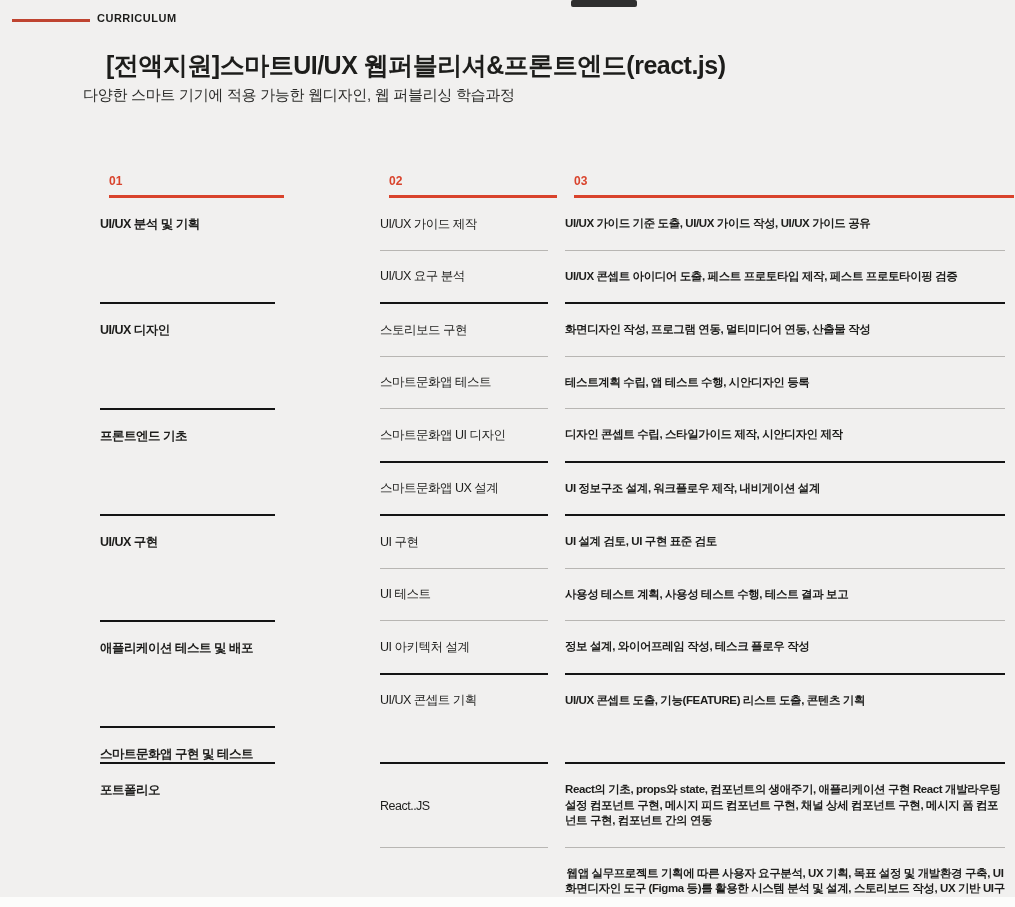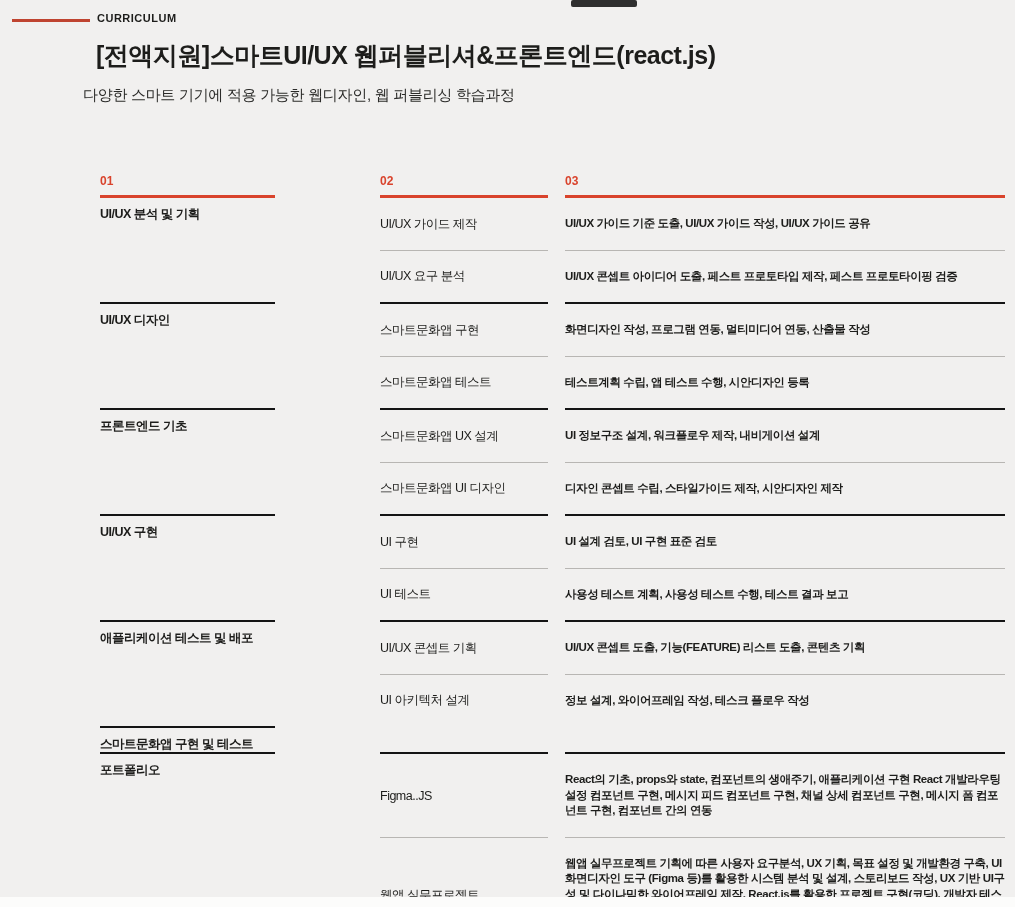--- a/index.html
+++ b/index.html
@@ -8,41 +8,41 @@
   }
   html,body{margin:0;padding:0;}
   body{
     width:1015px;height:907px;position:relative;overflow:hidden;
     background:var(--bg);color:var(--text);
     font-family:"Liberation Sans","DejaVu Sans",sans-serif;
   }
   .top-notch{position:absolute;left:571px;top:0;width:66px;height:7px;background:#2f2f2f;border-radius:2px;}
   .eyebrow-line{position:absolute;left:12px;top:19px;width:78px;height:3px;background:var(--rule);}
   .eyebrow{position:absolute;left:97px;top:12px;font-size:11px;font-weight:bold;letter-spacing:.5px;}
-  .title{position:absolute;left:96px;top:39px;margin:0;font-size:25px;font-weight:bold;letter-spacing:-.5px;white-space:nowrap;}
+  .title{position:absolute;left:96px;top:39px;margin:10px;font-size:25px;font-weight:bold;letter-spacing:-.5px;white-space:nowrap;}
   .subtitle{position:absolute;left:83px;top:86px;margin:0;font-size:15px;font-weight:normal;color:#2b2b29;letter-spacing:-.3px;white-space:nowrap;}
 
   .table{position:absolute;left:100px;top:174px;width:905px;}
   .c1{width:175px;flex:0 0 175px;}
   .g1{width:105px;flex:0 0 105px;}
   .c2{width:168px;flex:0 0 168px;}
   .g2{width:17px;flex:0 0 17px;}
   .c3{width:440px;flex:0 0 440px;}
 
-  .head-row{display:flex;}
+  .head-row{display:flex;margin-left:9px;}
   .head{font-size:12px;font-weight:bold;color:var(--accent);padding-bottom:7px;border-bottom:3px solid var(--accent);}
 
   .group-row{display:flex;align-items:stretch;}
-  .category{font-size:12.5px;font-weight:bold;letter-spacing:-.5px;padding-top:8px;white-space:nowrap;line-height:1.3;}
+  .category{font-size:12.5px;font-weight:bold;letter-spacing:-.5px;padding-top:18px;white-space:nowrap;line-height:1.3;}
   .subtable{width:625px;flex:0 0 625px;}
   .sub-row{display:flex;align-items:stretch;min-height:45px;}
   .topic,.detail{display:flex;align-items:center;}
   .topic{font-size:12.5px;font-weight:normal;letter-spacing:-.5px;white-space:nowrap;padding:6px 0;line-height:1.3;}
   .detail{font-size:11.5px;font-weight:bold;letter-spacing:-.4px;padding:18px 0;line-height:1.35;}
-  .sub-row.rest .c2,.sub-row.rest .c3{border-top:1px solid var(--divider-thin);}
+  .sub-row.rest .c2,.sub-row.rest .c3{border-top:1px solid var(--divider-thin);text-align:center;}
   .group-row.bordered .c1,
   .group-row.bordered .sub-row.first .c2,
   .group-row.bordered .sub-row.first .c3{border-top:2px solid var(--divider-thick);}
 
   .end-row{display:flex;}
   .end-row .endcell{height:4px;border-top:2px solid var(--divider-thick);}
   .bottom-band{position:absolute;left:0;top:897px;width:1015px;height:10px;background:#fcfcfb;}
 </style>
 </head>
 <body>
@@ -80,47 +80,47 @@
     <div class="c3 detail">UI/UX 콘셉트 아이디어 도출, 페스트 프로토타입 제작, 페스트 프로토타이핑 검증</div>
   </div>
 </div>
   </div>
 
   <div class="group-row bordered">
     <div class="c1 category">UI/UX 디자인</div>
     <div class="g1"></div>
     <div class="subtable">
   <div class="sub-row first">
-    <div class="c2 topic">스마트문화앱 구현</div>
+    <div class="c2 topic">스토리보드 구현</div>
     <div class="g2"></div>
     <div class="c3 detail">화면디자인 작성, 프로그램 연동, 멀티미디어 연동, 산출물 작성</div>
   </div>
 
   <div class="sub-row rest">
     <div class="c2 topic">스마트문화앱 테스트</div>
     <div class="g2"></div>
     <div class="c3 detail">테스트계획 수립, 앱 테스트 수행, 시안디자인 등록</div>
   </div>
 </div>
   </div>
 
   <div class="group-row bordered">
     <div class="c1 category">프론트엔드 기초</div>
     <div class="g1"></div>
     <div class="subtable">
+  <div class="sub-row rest">
+    <div class="c2 topic">스마트문화앱 UI 디자인</div>
+    <div class="g2"></div>
+    <div class="c3 detail">디자인 콘셉트 수립, 스타일가이드 제작, 시안디자인 제작</div>
+  </div>
+
   <div class="sub-row first">
     <div class="c2 topic">스마트문화앱 UX 설계</div>
     <div class="g2"></div>
     <div class="c3 detail">UI 정보구조 설계, 워크플로우 제작, 내비게이션 설계</div>
-  </div>
-
-  <div class="sub-row rest">
-    <div class="c2 topic">스마트문화앱 UI 디자인</div>
-    <div class="g2"></div>
-    <div class="c3 detail">디자인 콘셉트 수립, 스타일가이드 제작, 시안디자인 제작</div>
   </div>
 </div>
   </div>
 
   <div class="group-row bordered">
     <div class="c1 category">UI/UX 구현</div>
     <div class="g1"></div>
     <div class="subtable">
   <div class="sub-row first">
     <div class="c2 topic">UI 구현</div>
@@ -133,45 +133,45 @@
     <div class="g2"></div>
     <div class="c3 detail">사용성 테스트 계획, 사용성 테스트 수행, 테스트 결과 보고</div>
   </div>
 </div>
   </div>
 
   <div class="group-row bordered">
     <div class="c1 category">애플리케이션 테스트 및 배포</div>
     <div class="g1"></div>
     <div class="subtable">
+  <div class="sub-row rest">
+    <div class="c2 topic">UI 아키텍처 설계</div>
+    <div class="g2"></div>
+    <div class="c3 detail">정보 설계, 와이어프레임 작성, 테스크 플로우 작성</div>
+  </div>
+
   <div class="sub-row first">
     <div class="c2 topic">UI/UX 콘셉트 기획</div>
     <div class="g2"></div>
     <div class="c3 detail">UI/UX 콘셉트 도출, 기능(FEATURE) 리스트 도출, 콘텐츠 기획</div>
-  </div>
-
-  <div class="sub-row rest">
-    <div class="c2 topic">UI 아키텍처 설계</div>
-    <div class="g2"></div>
-    <div class="c3 detail">정보 설계, 와이어프레임 작성, 테스크 플로우 작성</div>
   </div>
 </div>
   </div>
 
   <div class="group-row bordered">
     <div class="c1 category">스마트문화앱 구현 및 테스트</div>
     <div class="g1"></div>
   </div>
 
   <div class="group-row bordered">
     <div class="c1 category">포트폴리오</div>
     <div class="g1"></div>
     <div class="subtable">
   <div class="sub-row first">
-    <div class="c2 topic">Figma..JS</div>
+    <div class="c2 topic">React..JS</div>
     <div class="g2"></div>
     <div class="c3 detail">React의 기초, props와 state, 컴포넌트의 생애주기, 애플리케이션 구현 React 개발라우팅 설정 컴포넌트 구현, 메시지 피드 컴포넌트 구현, 채널 상세 컴포넌트 구현, 메시지 폼 컴포넌트 구현, 컴포넌트 간의 연동</div>
   </div>
 
   <div class="sub-row rest">
     <div class="c2 topic">웹앱 실무프로젝트</div>
     <div class="g2"></div>
     <div class="c3 detail">웹앱 실무프로젝트 기획에 따른 사용자 요구분석, UX 기획, 목표 설정 및 개발환경 구축, UI 화면디자인 도구 (Figma 등)를 활용한 시스템 분석 및 설계, 스토리보드 작성, UX 기반 UI구성 및 다이나믹한 와이어프레임 제작, React.js를 활용한 프로젝트 구현(코딩), 개발자 테스트 수행 및 관리, 디버깅 작업, 배포도구를 활용한 애플리케이션 배포 및 프로젝트 산출물 제작, 프로젝트 발표 및 시연, 평가</div>
   </div>
 </div>

